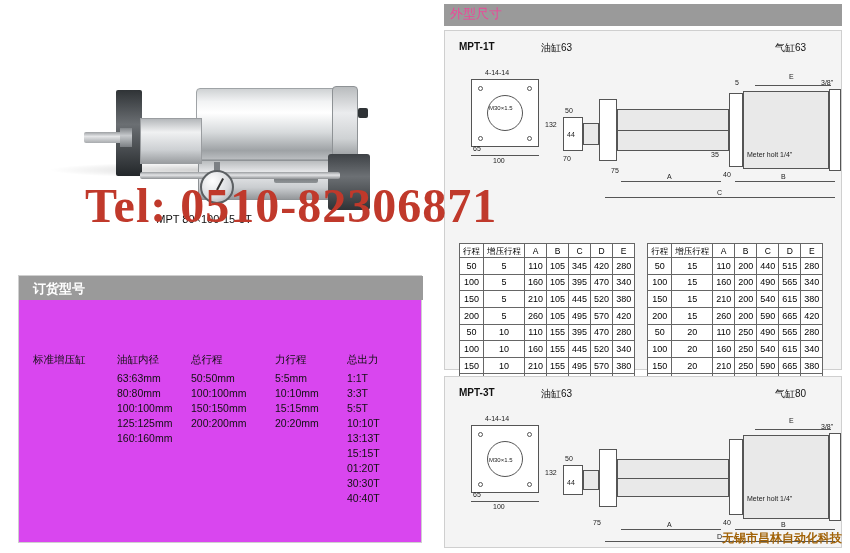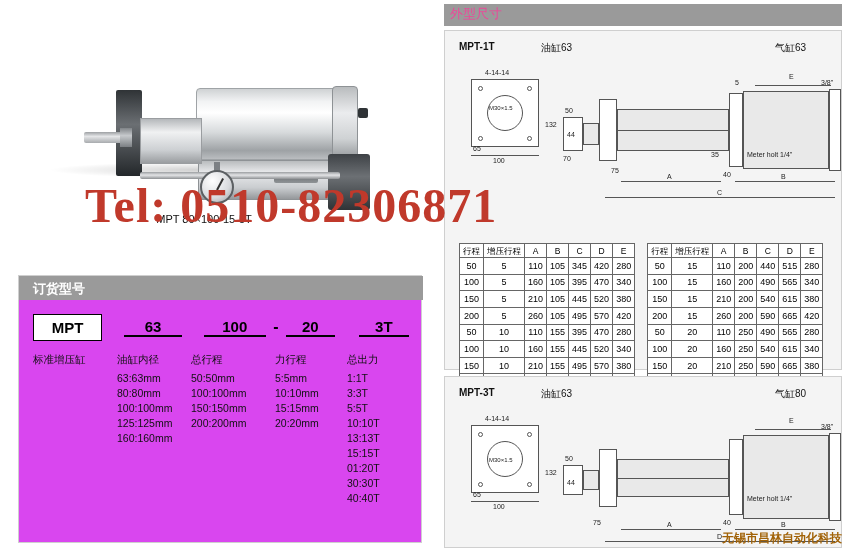--- a/index.html
+++ b/index.html
@@ -218,28 +218,20 @@
         <div class="gauge"></div>
         <div class="hose"></div>
       </div>
       <div class="photo-caption">MPT 80×100-15-5T</div>
     </div>
 
     <div class="order-panel">
       <div class="order-title-bar"></div>
       <div class="order-title">订货型号</div>
 
-      <div class="code-row">
-        <div class="code-cell c1">MPT</div>
-        <div class="code-cell c2">63</div>
-        <div class="code-cell c3">100</div>
-        <div class="code-dash">-</div>
-        <div class="code-cell c4">20</div>
-        <div class="code-cell c5">3T</div>
-      </div>
 
       <div class="spec-cols">
         <div class="spec-col sc1">
           <div class="hd">标准增压缸</div>
         </div>
         <div class="spec-col sc2">
           <div class="hd">油缸内径</div>
           <div>63:63mm</div>
           <div>80:80mm</div>
           <div>100:100mm</div>

